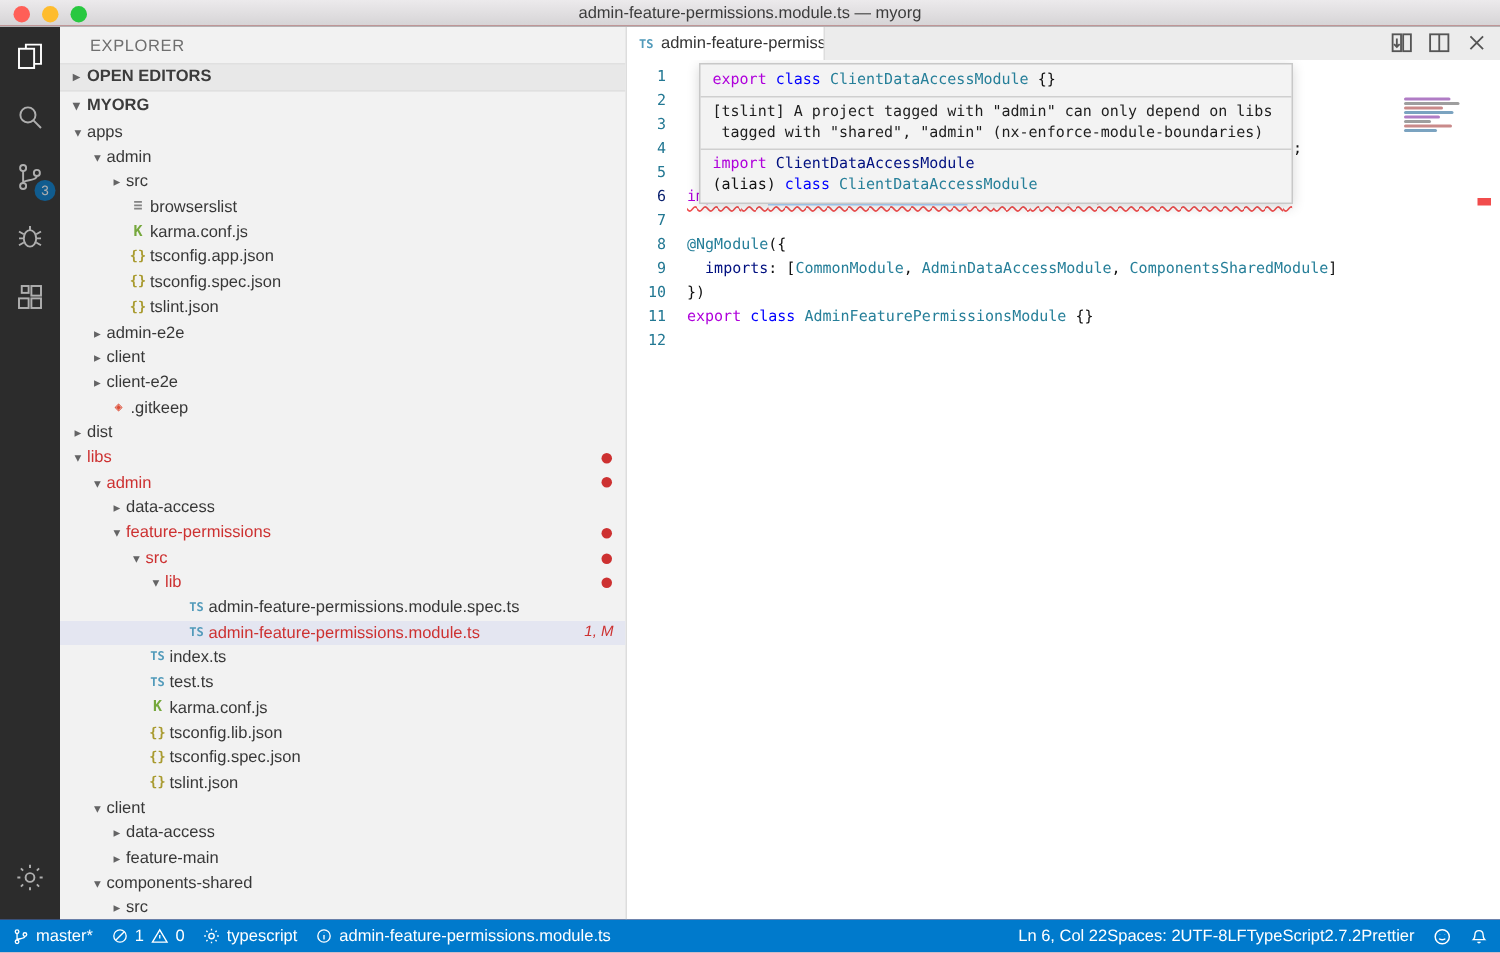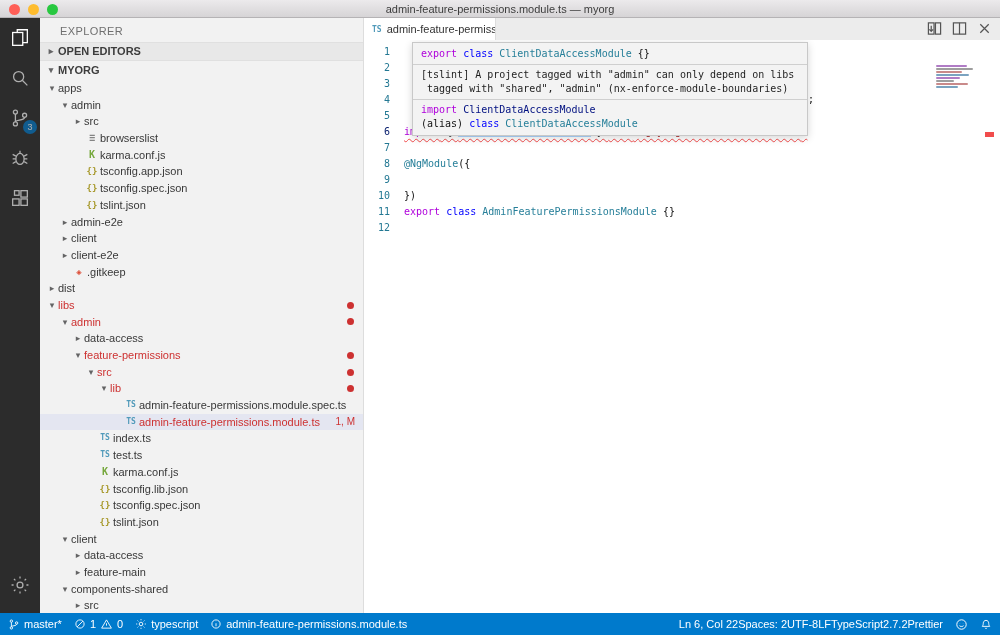--- a/index.html
+++ b/index.html
@@ -22,21 +22,21 @@
   .activitybar { width:40px; background:#2c2c2c; position:relative; flex:none; }
   .ab-item { width:40px; height:40px; display:flex; align-items:center; justify-content:center;
     position:relative; opacity:.62; }
   .ab-item.active { opacity:1; }
   .ab-item svg { stroke:#ffffff; fill:none; stroke-width:1.4; }
   .ab-badge { position:absolute; right:3px; bottom:4px; min-width:14px; height:14px; border-radius:8px;
     background:#007acc; color:#fff; font-size:9px; line-height:14px; text-align:center; padding:0 2px; }
   .ab-bottom { position:absolute; bottom:8px; left:0; width:40px; }
 
   
-  .sidebar { width:324px; background:#f2f2f2; border-right:1px solid #ddd; flex:none;
+  .sidebar { width:378px; background:#f2f2f2; border-right:1px solid #ddd; flex:none;
     overflow:hidden; position:relative; }
   .sb-title { height:24px; line-height:26px; padding-left:20px; font-size:11px; color:#6f6f6f; letter-spacing:.4px; }
   .sb-section { height:19px; line-height:19px; font-size:11px; font-weight:bold; color:#3c3c3c;
     padding-left:4px; display:flex; align-items:center; }
   .sb-section.shaded { background:#e8e8e8; border-top:1px solid #e0e0e0; border-bottom:1px solid #e0e0e0; }
   .chev { width:14px; text-align:center; font-size:9px; color:#646465; display:inline-block; }
   .chev-right::before { content:"▸"; }
   .chev-down::before { content:"▾"; }
 
   .tree { font-size:11px; color:#383838; }
@@ -46,21 +46,21 @@
   .arrow { width:12px; flex:none; font-size:9px; color:#646465; text-align:center; }
   .fico { width:16px; flex:none; text-align:center; font-weight:bold; font-size:8px;
     font-family:"DejaVu Sans Mono",monospace; }
   .fi-ts { color:#519aba; }
   .fi-json { color:#a89a2e; font-size:9px; }
   .fi-karma { color:#76a83d; font-size:10px; }
   .fi-list { color:#848484; font-size:10px; }
   .fi-git { color:#dd4c35; font-size:9px; }
   .tlabel { overflow:hidden; text-overflow:clip; }
   .tlabel.mod { color:#cd3131; }
-  .tbadge { margin-left:auto; padding-right:8px; color:#cd3131; font-size:10px; flex:none; }
+  .tbadge { margin-left:auto; padding-right:8px; color:#cd3131; font-size:10px; flex:none;font-style:italic; }
   .tdot { margin-left:auto; margin-right:9px; width:7px; height:7px; border-radius:50%;
     background:#cd3131; flex:none; }
 
   
   .editor { flex:1; position:relative; background:#fff; overflow:hidden; }
   .tabbar { height:22px; background:#ececec; position:relative; }
   .tab { position:absolute; left:0; top:0; height:22px; width:132px; background:#fff;
     display:flex; align-items:center; padding-left:8px; font-size:11px; color:#333;
     border-right:1px solid #ddd; overflow:hidden; white-space:nowrap; }
   .tab .tab-fico { color:#519aba; font-weight:bold; font-size:8px; margin-right:5px;
@@ -381,20 +381,21 @@
             <div class="code-line">
               <span class="gutter">7</span>
               <span class="line-content"></span>
             </div>
             <div class="code-line">
               <span class="gutter">8</span>
               <span class="line-content"><span class="tok-dec">@NgModule</span><span class="tok-pln">({</span></span>
             </div>
             <div class="code-line">
               <span class="gutter">9</span>
+              <span class="line-content"><span class="tok-pln">  </span><span class="tok-prop">imports</span><span class="tok-pln">: [</span><span class="tok-type">CommonModule</span><span class="tok-pln">, </span><span class="tok-type">AdminDataAccessModule</span><span class="tok-pln">, </span><span class="tok-type">ComponentsSharedModule</span><span class="tok-pln">]</span></span>
             </div>
             <div class="code-line">
               <span class="gutter">10</span>
               <span class="line-content"><span class="tok-pln">})</span></span>
             </div>
             <div class="code-line">
               <span class="gutter">11</span>
               <span class="line-content"><span class="tok-kw">export</span><span class="tok-pln"> </span><span class="tok-kw2">class</span><span class="tok-pln"> </span><span class="tok-type">AdminFeaturePermissionsModule</span><span class="tok-pln"> {}</span></span>
             </div>
             <div class="code-line">

